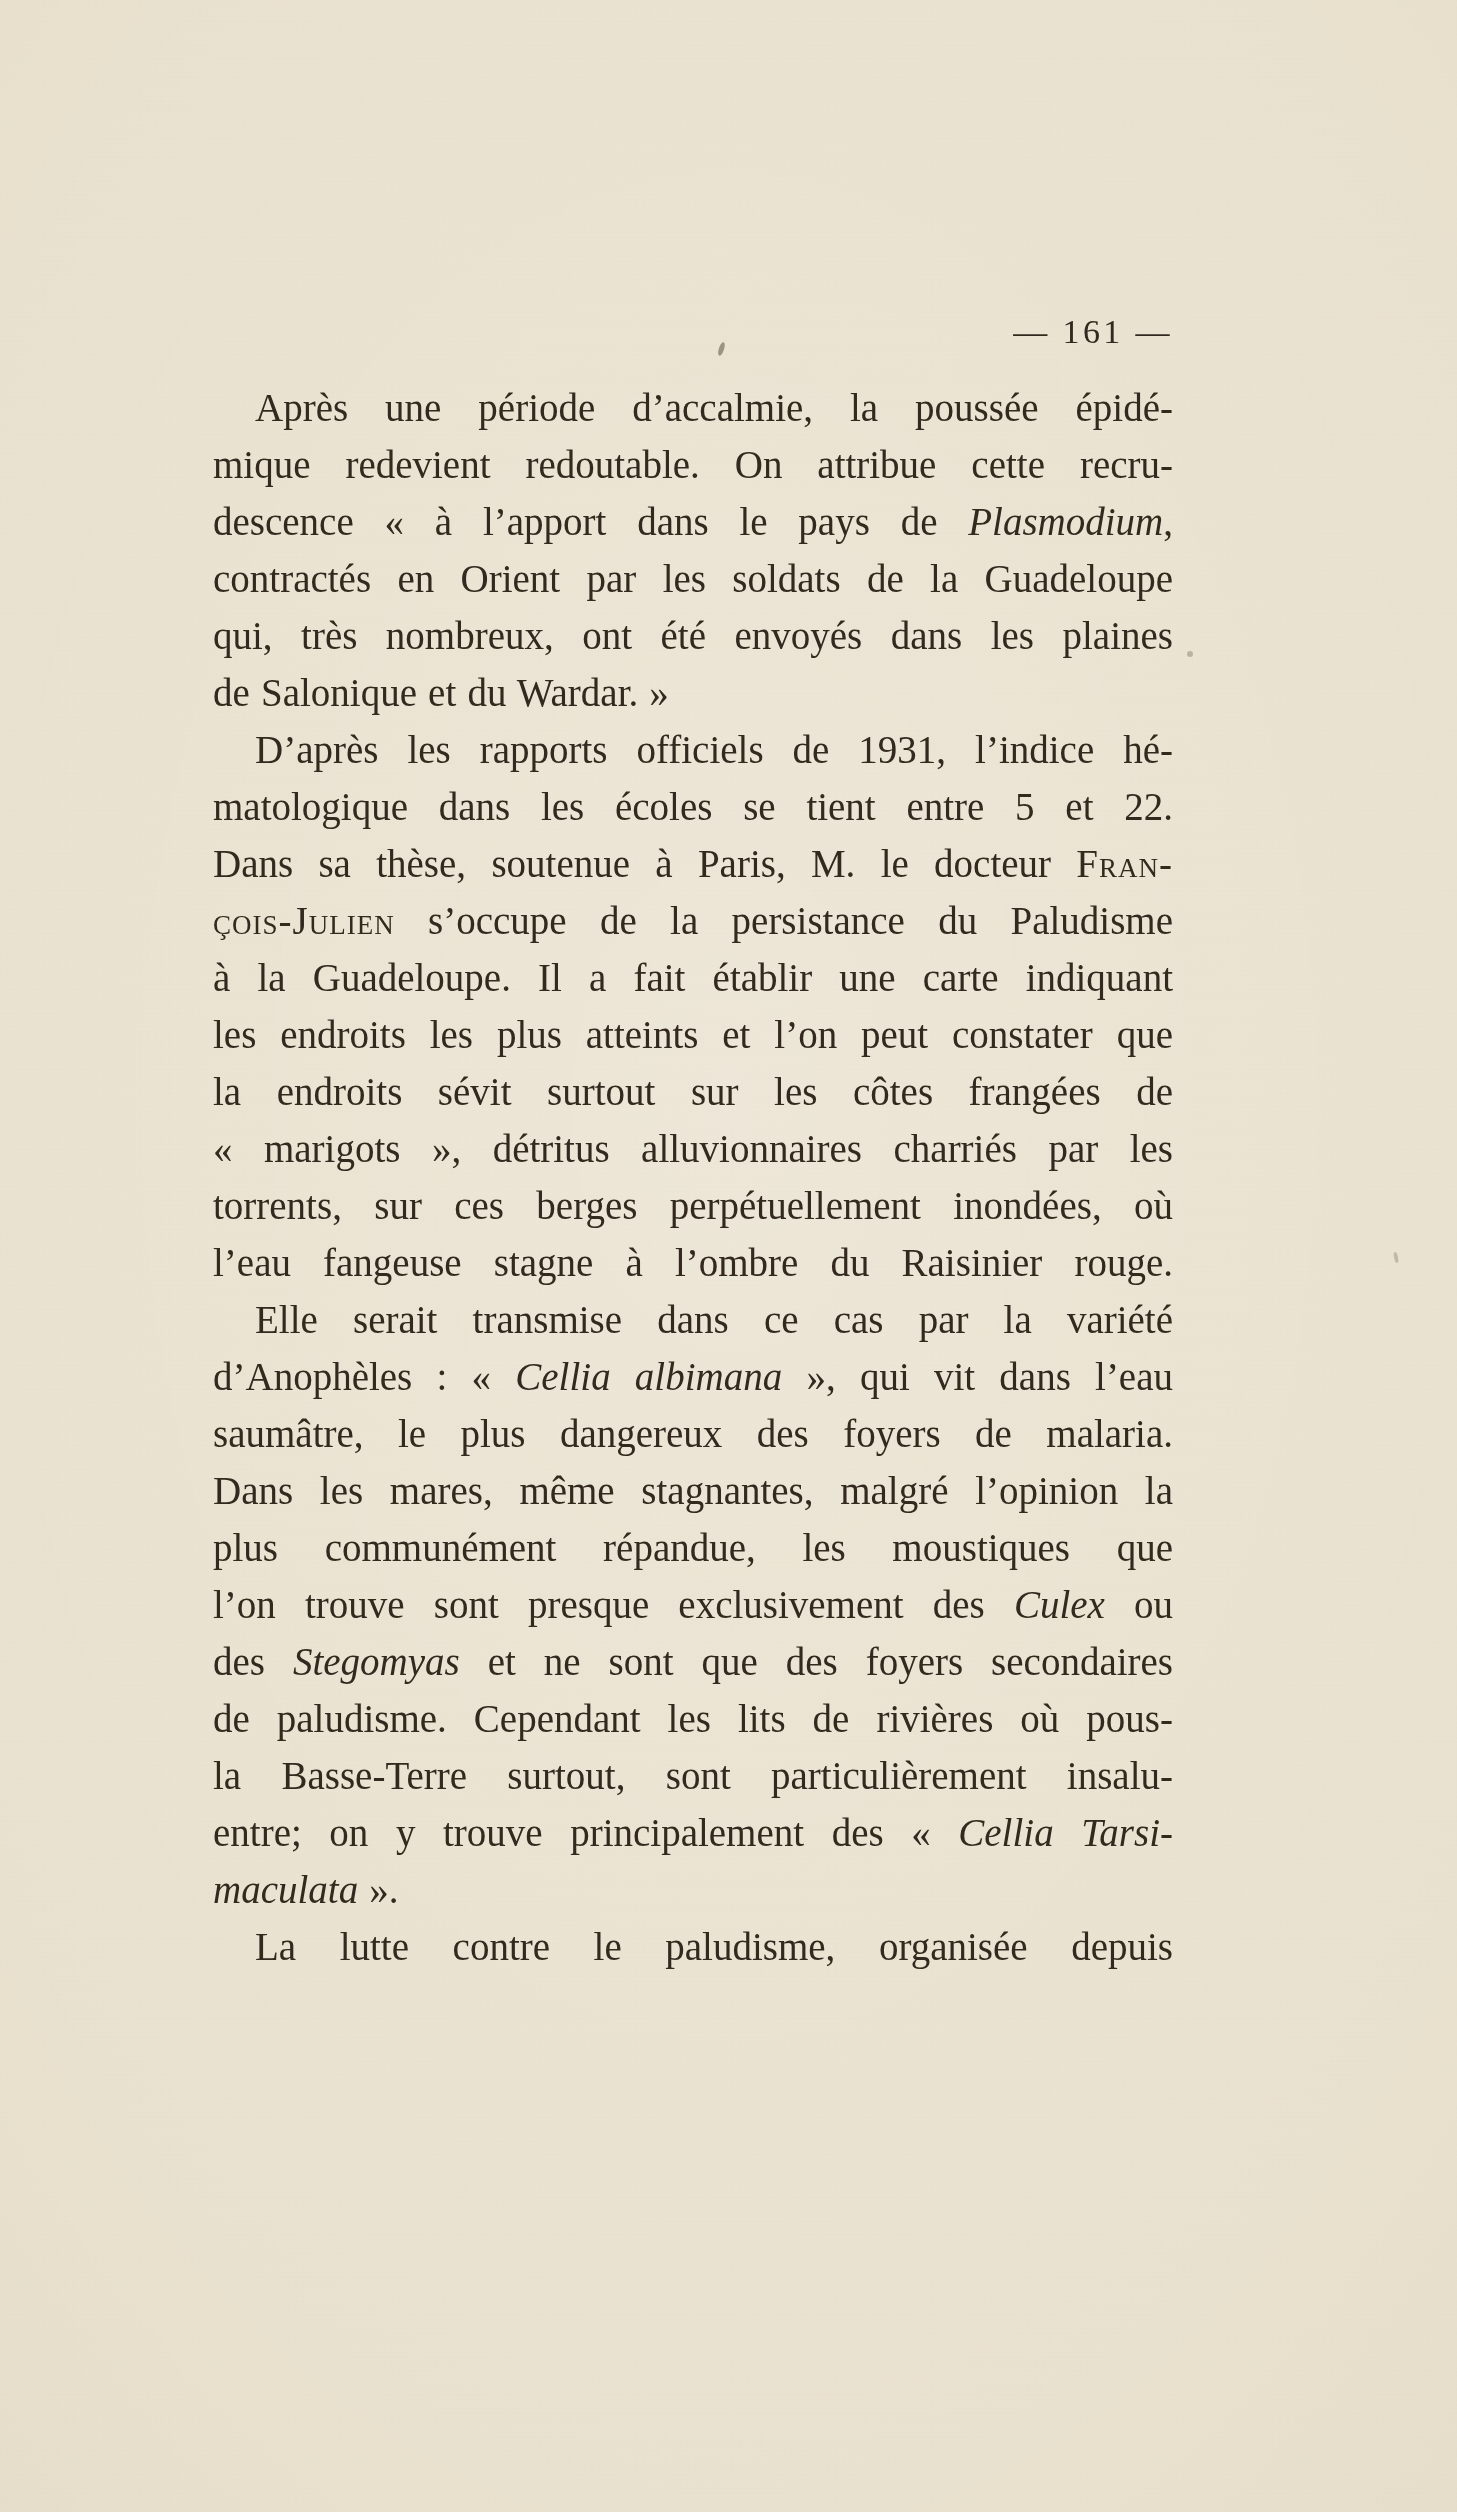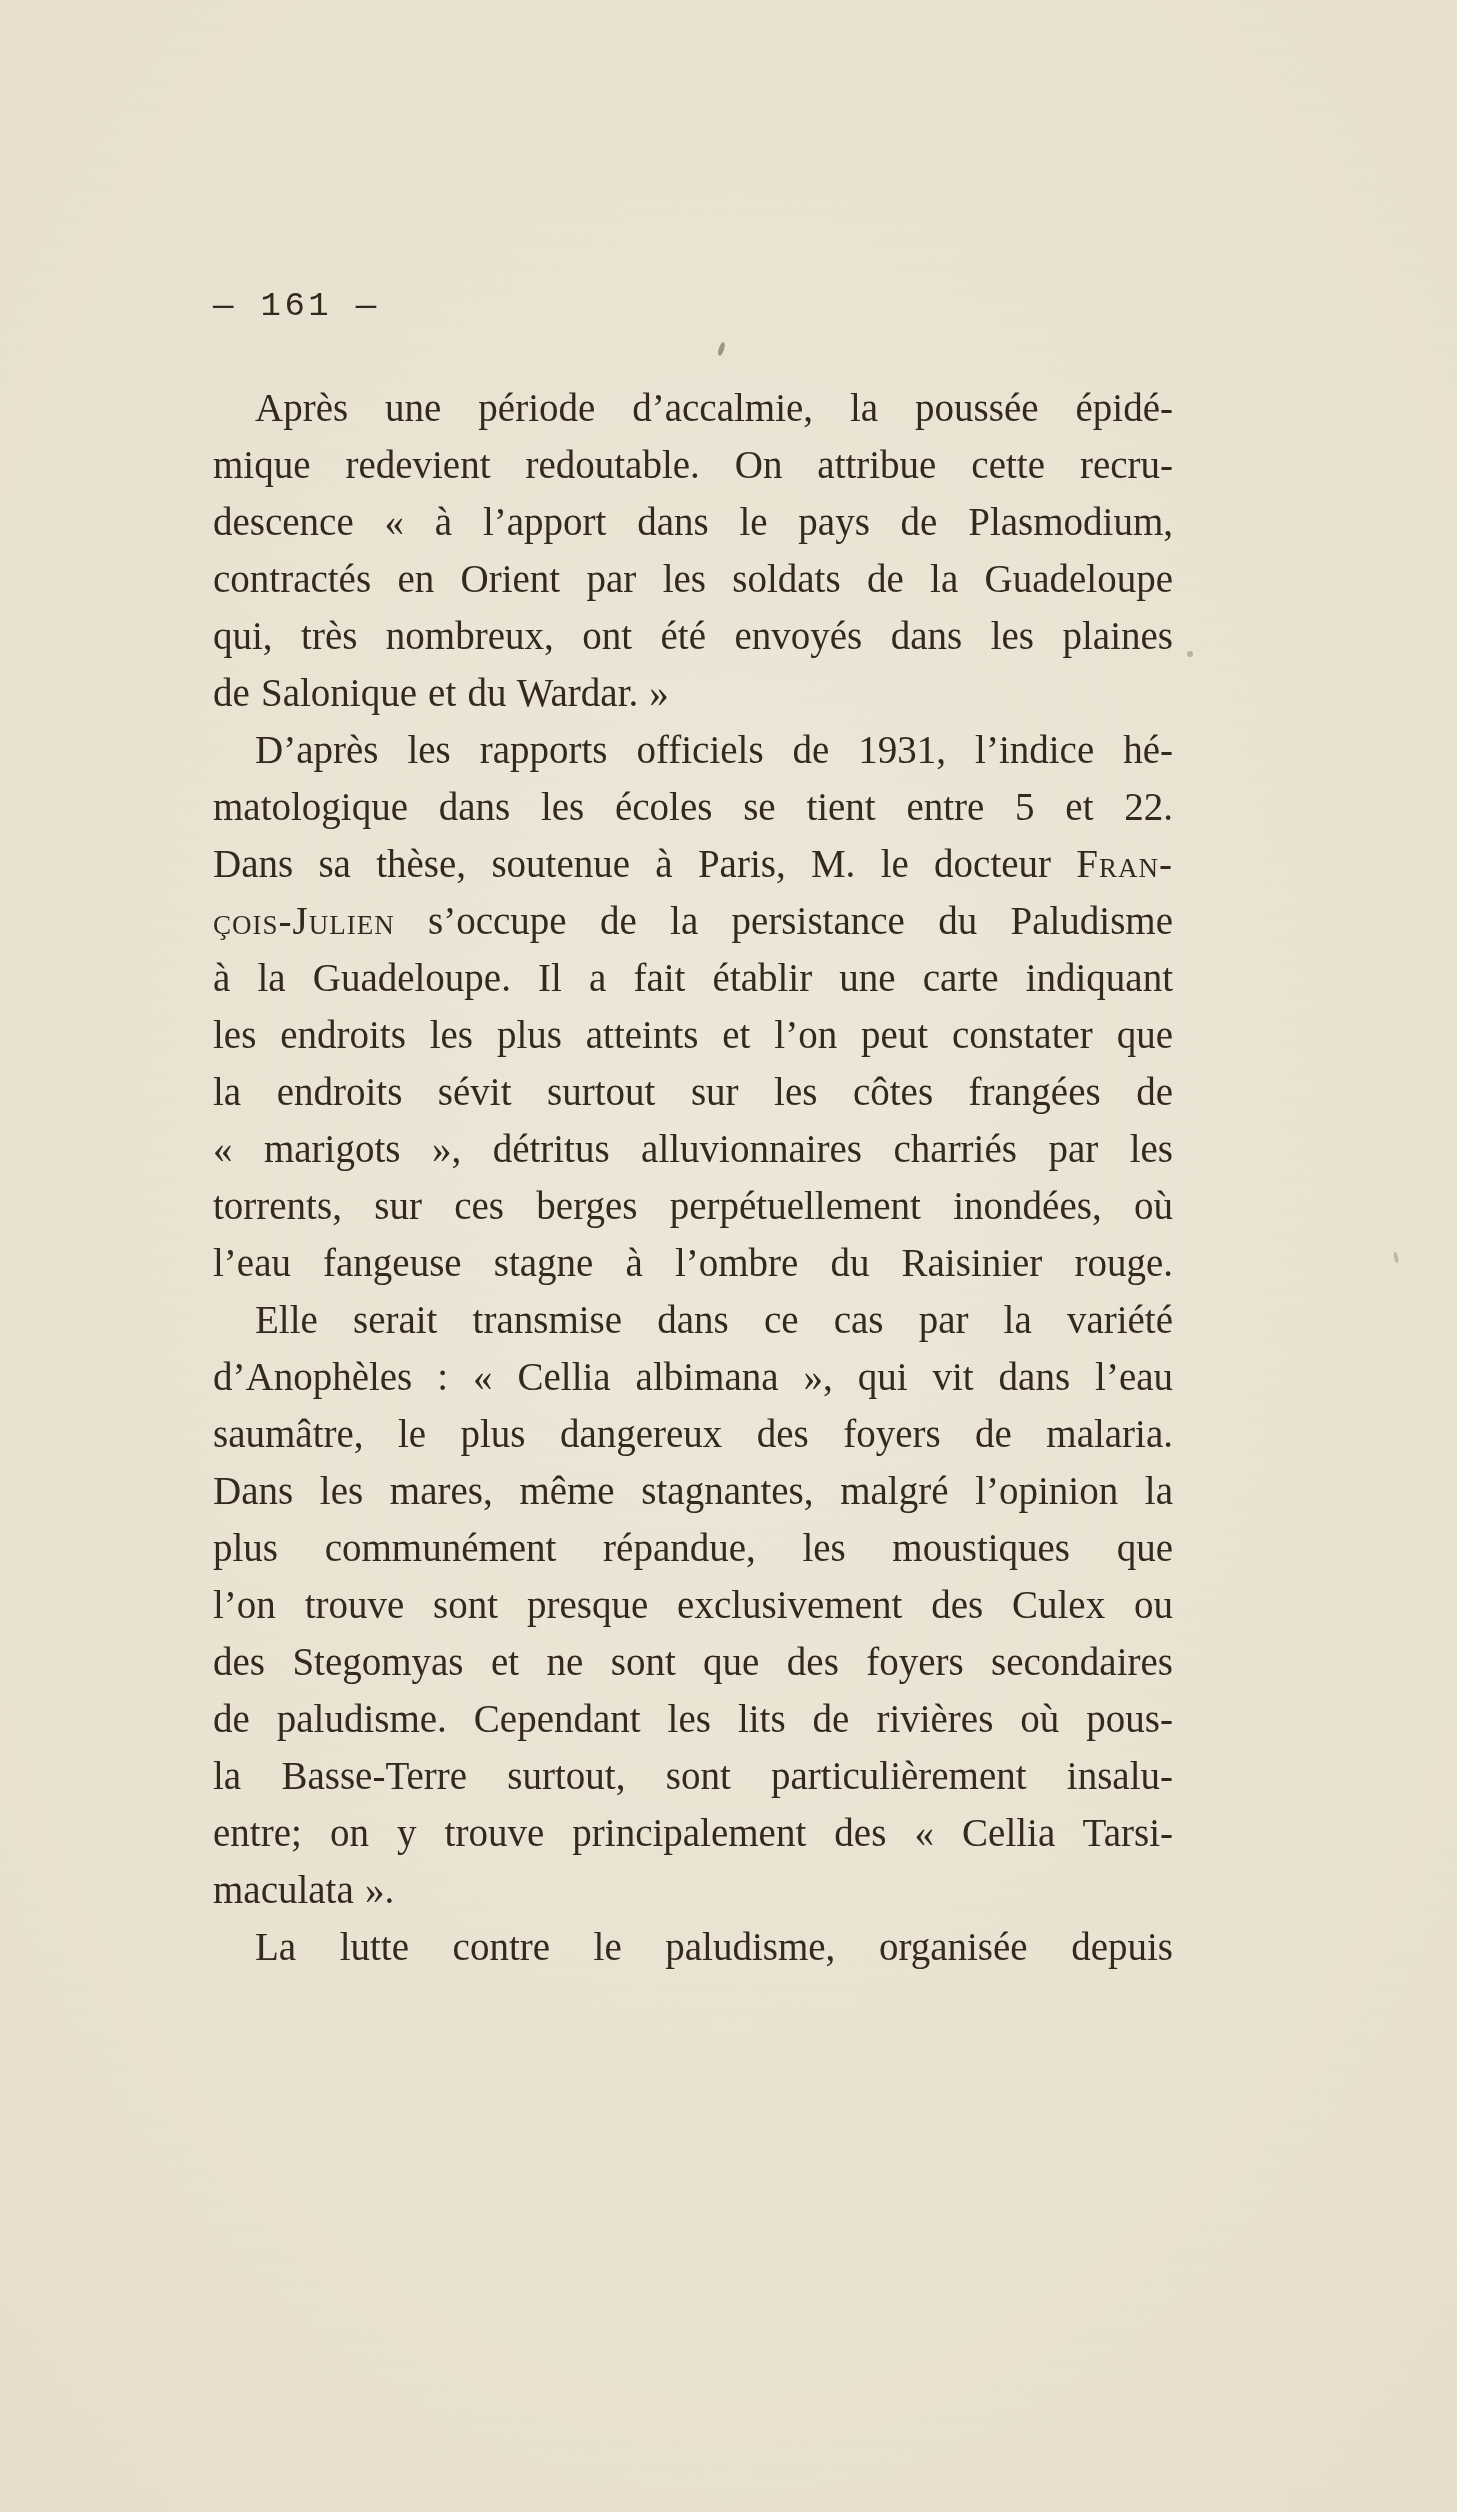--- a/index.html
+++ b/index.html
@@ -32,28 +32,27 @@
     inset: 0;
     pointer-events: none;
     opacity: 0.35;
     background:
       repeating-linear-gradient(0deg, rgba(120,104,80,0.015) 0px, rgba(255,255,255,0.015) 2px, rgba(120,104,80,0.015) 4.7px),
       repeating-linear-gradient(90deg, rgba(120,104,80,0.012) 0px, rgba(255,255,255,0.012) 3.4px, rgba(120,104,80,0.012) 7.4px);
   }
 
   .page-number {
     position: absolute;
-    top: 287px;
+    top: 313px;
     left: 213px;
     width: 960px;
-    text-align: left;
+    text-align: right;
     font-size: 34px;
     letter-spacing: 3.4px;
     color: var(--ink, #33291f);
-    font-family: Liberation Mono, monospace;
   }
 
   .text-block {
     position: absolute;
     top: 379px;
     left: 213px;
     width: 960px;
     font-size: 39px;
     word-spacing: 1.4px;
   }
@@ -62,21 +61,21 @@
 
   .line {
     height: 57px;
     line-height: 57px;
     text-align: justify;
     text-align-last: justify;
   }
   .line.first { text-indent: 42px; }
   .line.last  { text-align-last: left; }
 
-  .italic { }
+  .italic { font-style: italic; }
   .smallcaps { font-variant: small-caps; letter-spacing: 1px; }
 
   .speck {
     position: absolute;
     background: rgba(62, 48, 32, 0.45);
     border-radius: 50%;
     pointer-events: none;
   }
   .speck.s1 { left: 719px; top: 342px; width: 5.4px;  height: 13.5px; transform: rotate(18deg); }
   .speck.s2 { left: 1187px; top: 651px; width: 6px;  height: 6px;  opacity: .6; }

